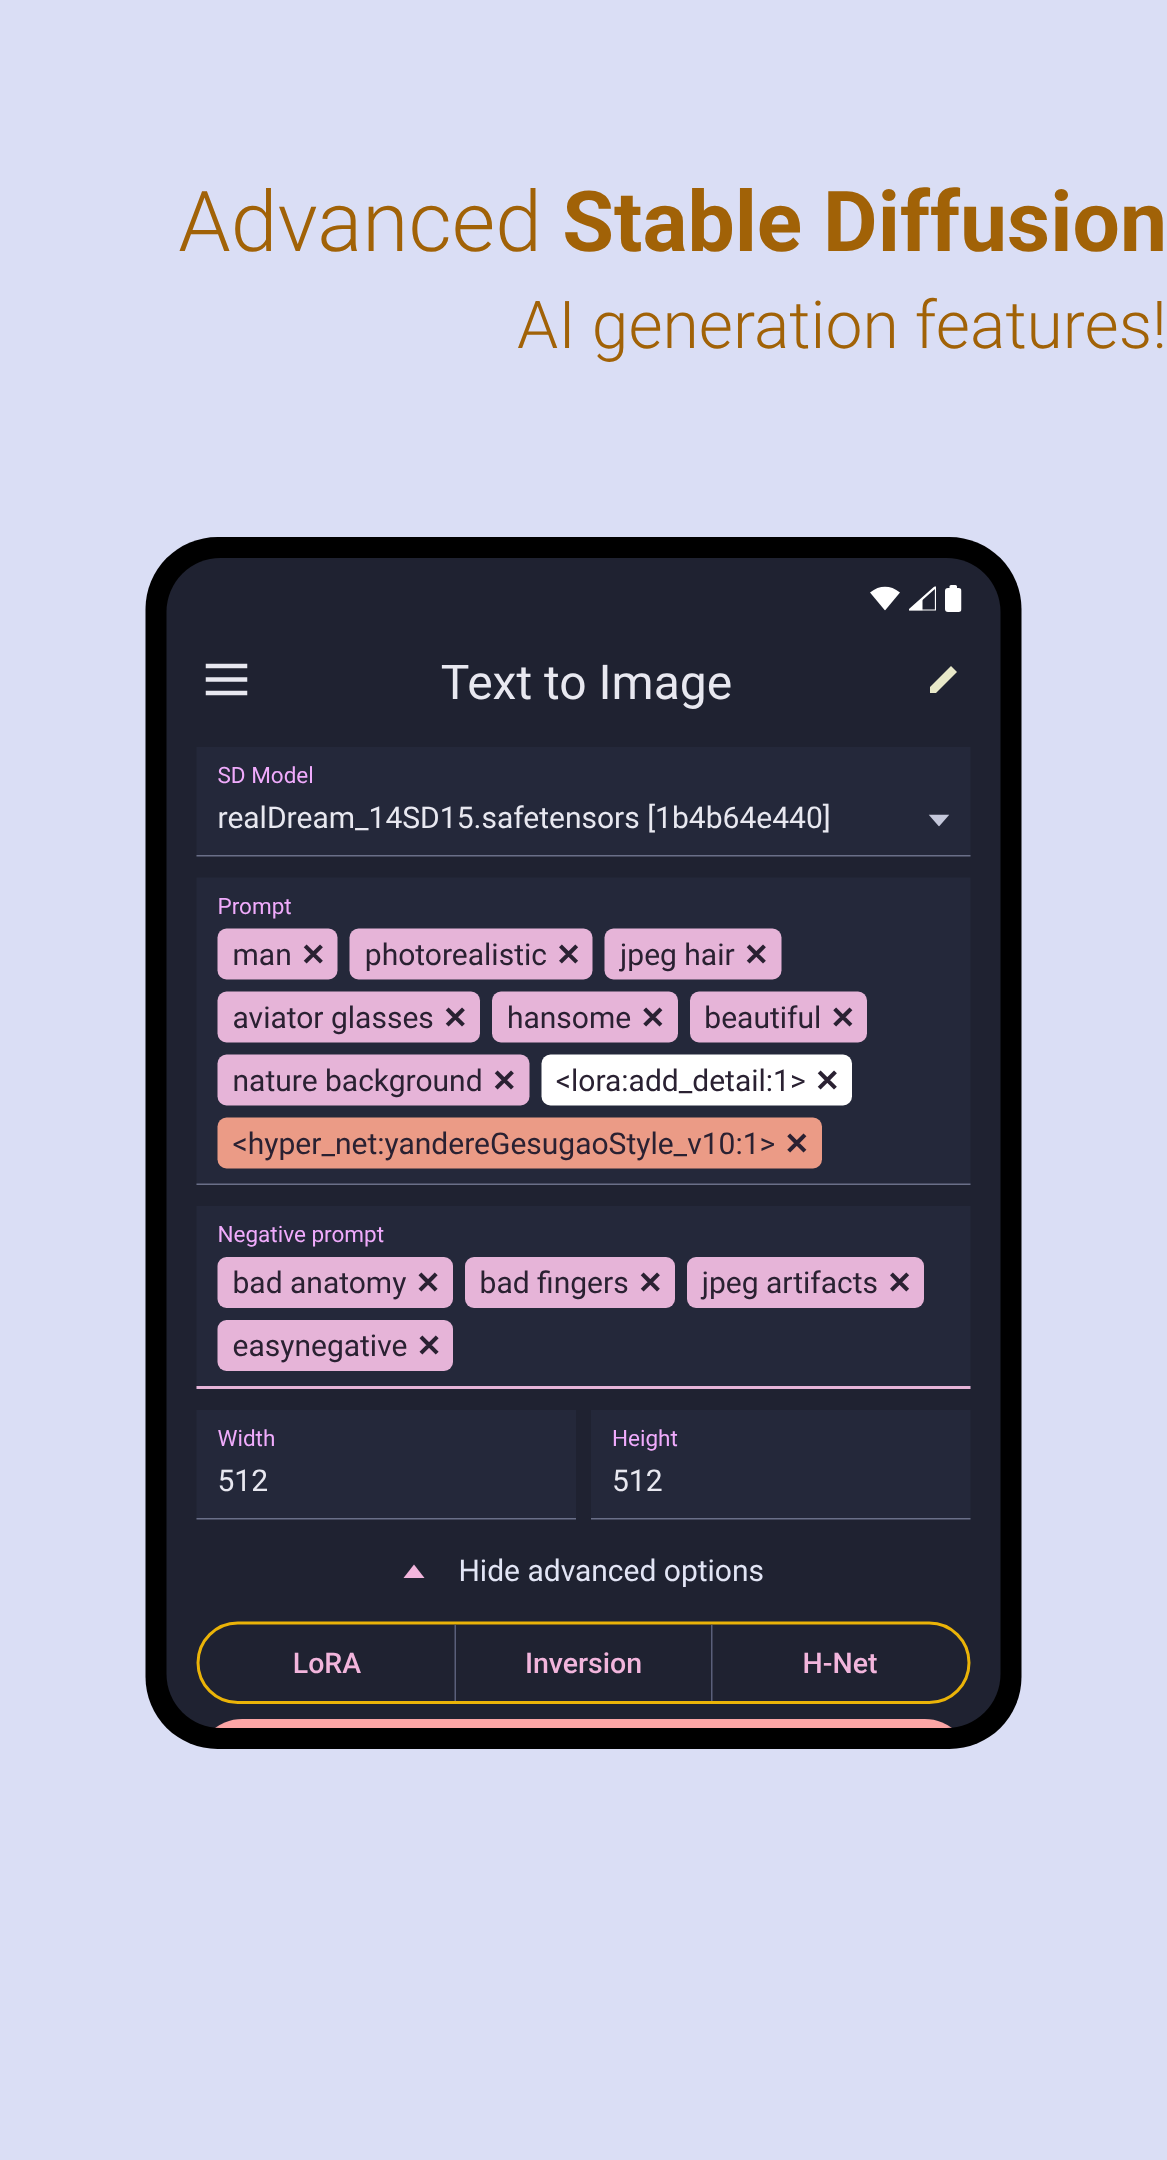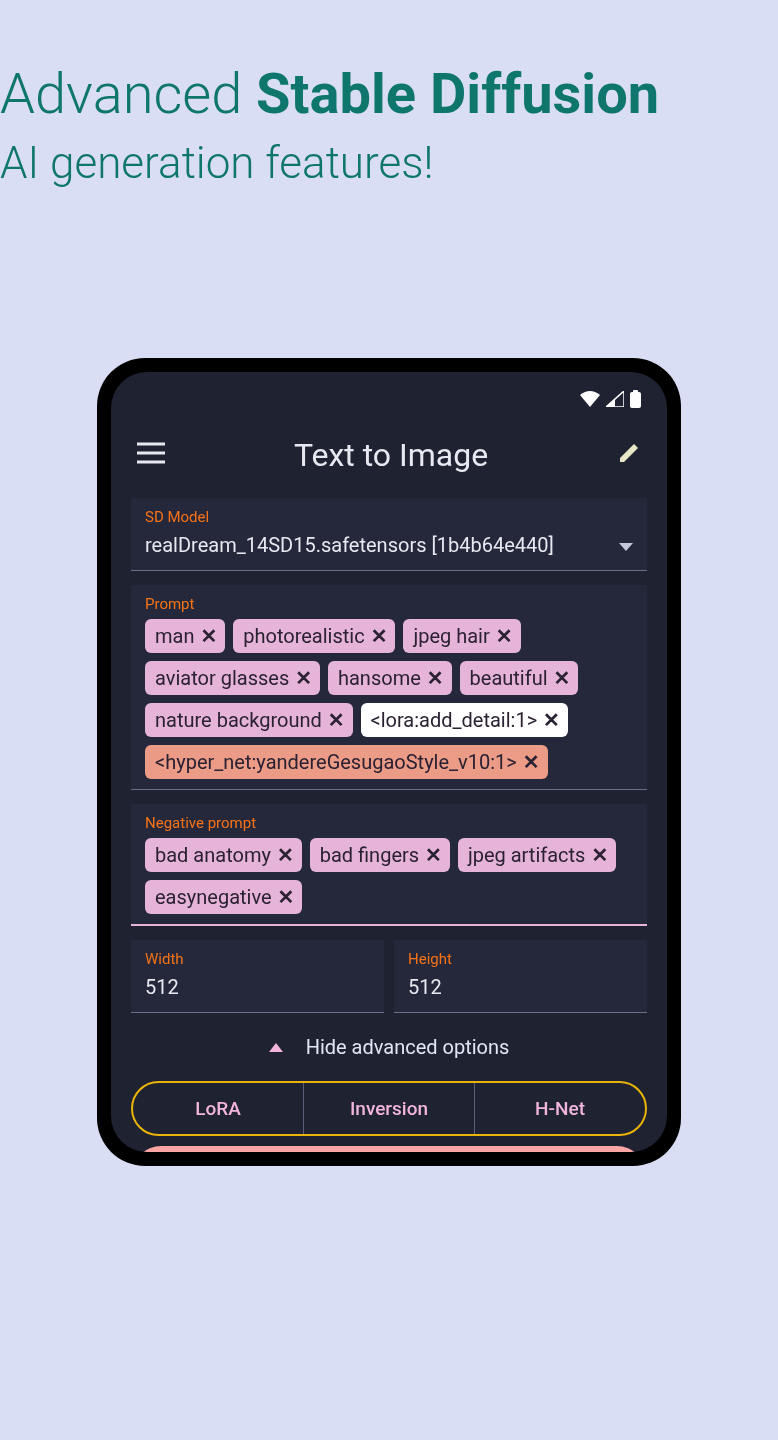--- a/index.html
+++ b/index.html
@@ -4,23 +4,23 @@
 <style>
 * { margin: 0; padding: 0; box-sizing: border-box; }
 body {
   width: 778px;
   height: 1440px;
   background: #dadef5;
   font-family: -apple-system, BlinkMacSystemFont, 'Segoe UI', Roboto, sans-serif;
   overflow: hidden;
 }
 .hero {
-  text-align: left;
-  padding-top: 61px;
-  color: #0f766e;
+  text-align: right;
+  padding-top: 115px;
+  color: #a16207;
 }
 .hero-line1 {
   font-size: 56px;
   font-weight: 300;
 }
 .hero-line1 strong {
   font-weight: 700;
 }
 .hero-line2 {
   font-size: 44px;
@@ -65,21 +65,21 @@
   color: #e8e8f0;
 }
 .section {
   margin: 0 20px 14px;
   background: #24283a;
   border-bottom: 1px solid #6a6f88;
   padding: 10px 14px 10px;
 }
 .section-label {
   font-size: 15px;
-  color: #f97316;
+  color: #f0abfc;
   margin-bottom: 4px;
 }
 .section-value {
   font-size: 20px;
   color: #e8e8f0;
   line-height: 1.5;
 }
 .dropdown-row {
   display: flex;
   align-items: center;

